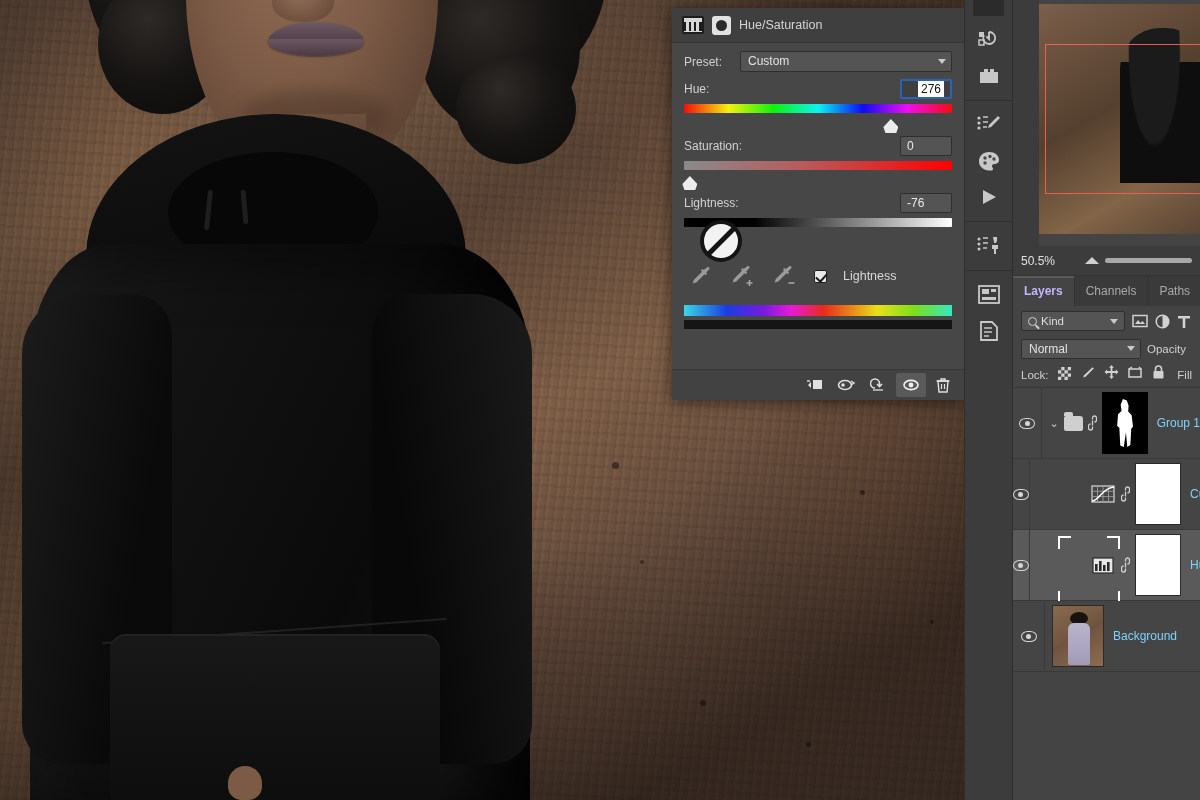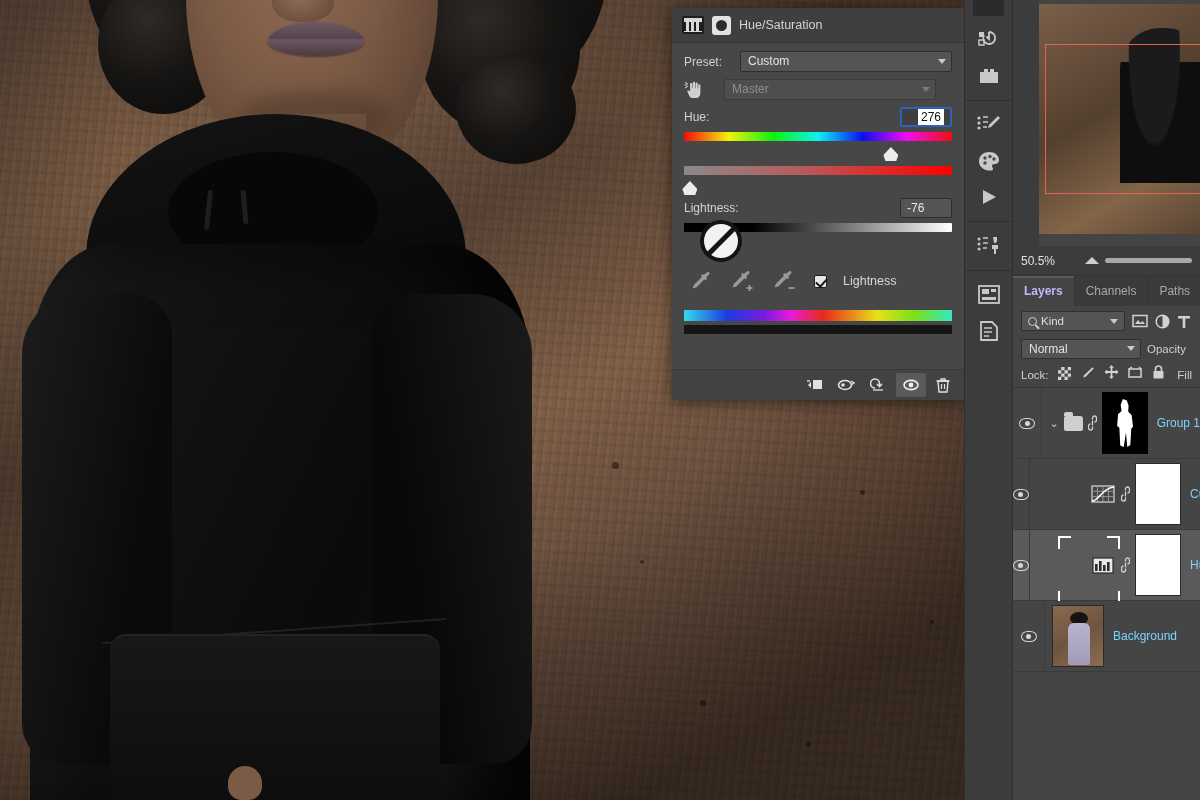--- a/index.html
+++ b/index.html
@@ -277,47 +277,39 @@
     <div class="hs-body">
 
       <div class="row">
         <div class="lbl lbl-preset">Preset:</div>
         <div class="selwrap">
           <div class="pseudo-select preset-sel">Custom</div>
           <span class="chev"></span>
         </div>
       </div>
 
-      <div class="row">
-        <div class="handicon">
-          <svg width="24" height="20" viewBox="0 0 24 20">
-            <path d="M9 18c-2 0-3.2-1-3.9-2.6L3.4 11.6c-.3-.7.4-1.4 1.1-1.1l1.6.8V4.2c0-.6.5-1.1 1.1-1.1s1.1.5 1.1 1.1v4.1h.5V2.8c0-.6.5-1.1 1.1-1.1s1.1.5 1.1 1.1v5.5h.5V3.6c0-.6.5-1.1 1.1-1.1s1.1.5 1.1 1.1v4.7h.5V5.3c0-.6.5-1.1 1.1-1.1s1.1.5 1.1 1.1v7.4c0 3.1-1.7 5.3-4.4 5.3z" fill="#d0d0d0"></path>
-            <path d="M1 5h2.2M1.6 2.6l1.6 1.1M1.6 7.6l1.6-1.1" stroke="#d0d0d0" stroke-width="1.1" fill="none" stroke-linecap="round"></path>
-          </svg>
-        </div>
-        <div class="selwrap">
-          <div class="pseudo-select master-sel">Master</div>
-          <span class="chev"></span>
-        </div>
-      </div>
 
       <div>
         <div class="sliderline">
           <span class="slab">Hue:</span>
           <span class="numfield active">
               <span>276</span>
             </span>
         </div>
         <div class="track trk-hue"></div>
         <div class="thumbrow">
             <span class="thumb" style="left:77%"></span>
           </div>
       </div>
 
       <div>
+        <div class="sliderline">
+          <span class="slab">Saturation:</span>
+          <span class="numfield">0</span>
+        </div>
         <div class="track trk-sat"></div>
         <div class="thumbrow">
             <span class="thumb" style="left:2%"></span>
           </div>
       </div>
 
       <div>
         <div class="sliderline">
           <span class="slab">Lightness:</span>
           <span class="numfield">-76</span>

